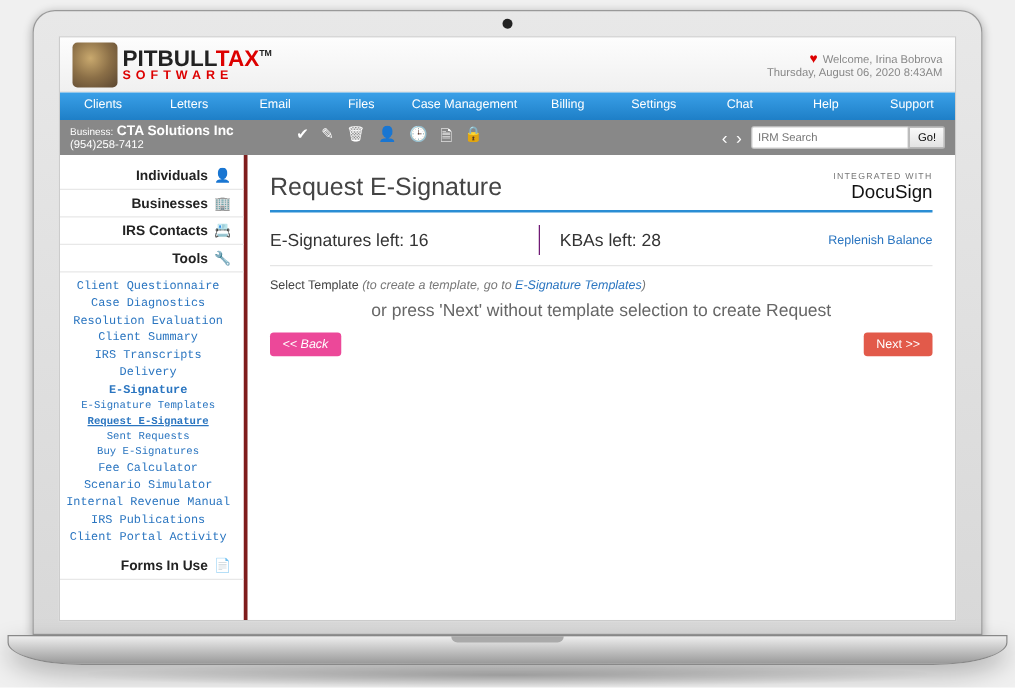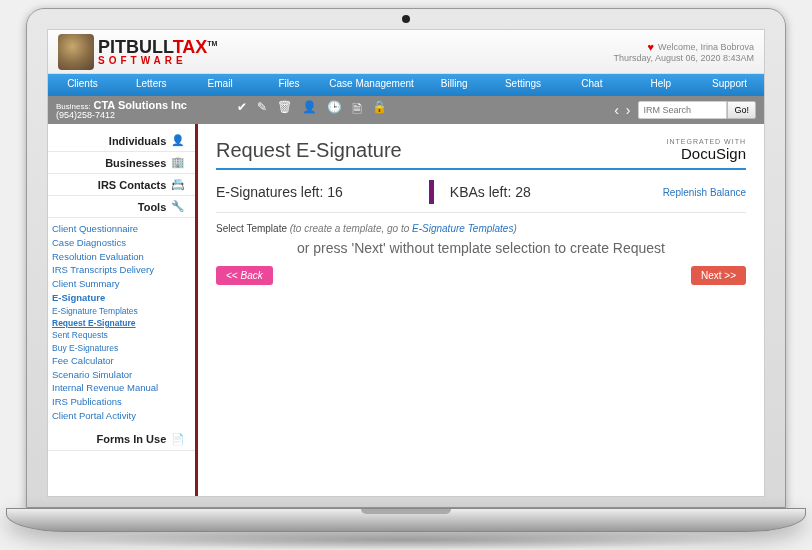--- a/index.html
+++ b/index.html
@@ -135,21 +135,21 @@
 .subbar .business-info { flex: 0 0 auto; line-height: 1.1; }
 .subbar .business-label { font-size: 8px; }
 .subbar .business-name { font-size: 11px; font-weight: bold; }
 .subbar .business-phone { font-size: 9px; }
 .icon-row { display: flex; gap: 10px; margin-left: 30px; }
 .icon-row span { font-size: 12px; cursor: pointer; }
 .subbar-right { margin-left: auto; display: flex; align-items: center; gap: 6px; }
 .nav-arrows span { font-size: 14px; cursor: pointer; padding: 0 2px; }
 .search-wrap { display: flex; }
 .search-wrap input {
-  width: 89px;
+  width: 126px;
   height: 18px;
   font-size: 9px;
   padding: 0 4px;
   border: 1px solid #ccc;
   border-radius: 2px 0 0 2px;
 }
 .search-wrap button {
   height: 18px;
   font-size: 9px;
   padding: 0 6px;
@@ -174,36 +174,36 @@
   align-items: center;
   gap: 5px;
   font-weight: bold;
   font-size: 11px;
   color: #222;
   padding: 4px 10px 4px 6px;
   border-bottom: 1px solid #e8e8e8;
   cursor: pointer;
 }
 .sidebar .section-head .sicon { color: #2a8dd4; font-size: 11px; }
-.tool-list { text-align: left; padding: 4px 10px 6px 4px; }
+.tool-list { text-align: center; padding: 4px 10px 6px 4px; font-family: Liberation Mono, monospace; }
 .tool-list a { display: block; color: #2a75c0; font-size: 9.5px; line-height: 1.45; cursor: pointer; }
 .tool-list a.bold { font-weight: bold; }
 .tool-list a.underline { text-decoration: underline; }
 .tool-list a.sub { font-size: 8.5px; }
 
 
 .main { flex: 1; padding: 14px 18px; overflow: auto; }
 .main-head { display: flex; justify-content: space-between; align-items: flex-end; border-bottom: 2px solid #2a8dd4; padding-bottom: 6px; margin-bottom: 10px; }
 .main-title { font-size: 20px; color: #444; font-weight: normal; }
 .docusign { text-align: right; font-size: 7px; color: #777; letter-spacing: 1px; }
 .docusign-name { font-size: 15px; font-weight: normal; color: #111; letter-spacing: 0; }
 
 .counts { display: flex; align-items: center; border-bottom: 1px solid #e5e5e5; padding-bottom: 8px; margin-bottom: 10px; }
 .count-block { font-size: 14px; color: #333; padding: 4px 0; }
-.count-left { flex: 1; border-right: 5px solid #701a75; }
+.count-left { flex: 1; border-right: 1px solid #701a75; }
 .count-mid { flex: 1; padding-left: 16px; }
 .replenish { color: #2a75c0; font-size: 10px; cursor: pointer; }
 
 .template-area { font-size: 10px; color: #444; }
 .template-label .hint { font-style: italic; color: #777; }
 .template-label .link { color: #2a75c0; cursor: pointer; }
 .select-box {
   margin-top: 4px;
   width: 240px;
   height: 22px;
@@ -324,22 +324,22 @@
           <span class="sicon">📇</span>
         </div>
         <div class="section-head">
           <span>Tools</span>
           <span class="sicon">🔧</span>
         </div>
         <div class="tool-list">
           <a>Client Questionnaire</a>
           <a>Case Diagnostics</a>
           <a>Resolution Evaluation</a>
+          <a>Client Summary</a>
           <a>IRS Transcripts Delivery</a>
-          <a>Client Summary</a>
           <a class="bold">E-Signature</a>
           <a class="sub">E-Signature Templates</a>
           <a class="sub bold underline">Request E-Signature</a>
           <a class="sub">Sent Requests</a>
           <a class="sub">Buy E-Signatures</a>
           <a>Fee Calculator</a>
           <a>Scenario Simulator</a>
           <a>Internal Revenue Manual</a>
           <a>IRS Publications</a>
           <a>Client Portal Activity</a>

